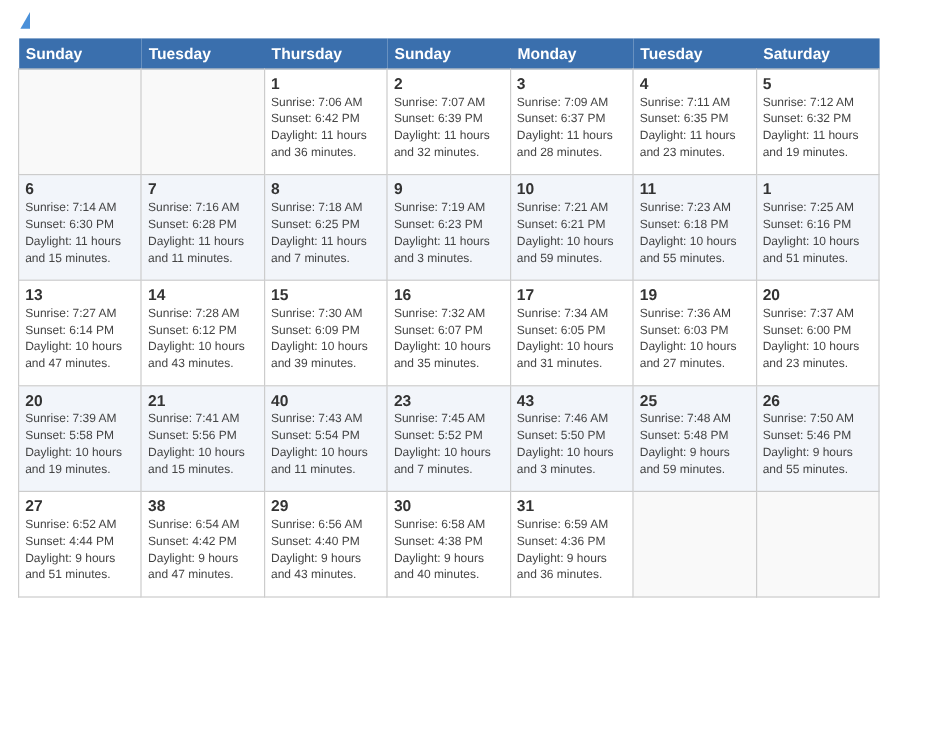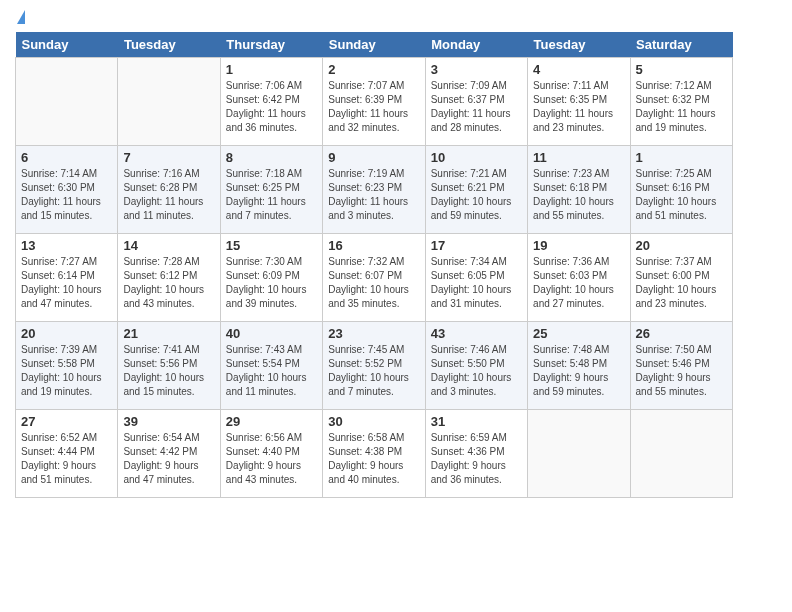--- a/index.html
+++ b/index.html
@@ -248,21 +248,21 @@
             <span class="day-num">26</span>
             <div class="cell-info">Sunrise: 7:50 AM<br>Sunset: 5:46 PM<br>Daylight: 9 hours and 55 minutes.</div>
           </td>
         </tr>
         <tr>
           <td class="cal-cell">
             <span class="day-num">27</span>
             <div class="cell-info">Sunrise: 6:52 AM<br>Sunset: 4:44 PM<br>Daylight: 9 hours and 51 minutes.</div>
           </td>
           <td class="cal-cell">
-            <span class="day-num">39</span>
+            <span class="day-num">38</span>
             <div class="cell-info">Sunrise: 6:54 AM<br>Sunset: 4:42 PM<br>Daylight: 9 hours and 47 minutes.</div>
           </td>
           <td class="cal-cell">
             <span class="day-num">29</span>
             <div class="cell-info">Sunrise: 6:56 AM<br>Sunset: 4:40 PM<br>Daylight: 9 hours and 43 minutes.</div>
           </td>
           <td class="cal-cell">
             <span class="day-num">30</span>
             <div class="cell-info">Sunrise: 6:58 AM<br>Sunset: 4:38 PM<br>Daylight: 9 hours and 40 minutes.</div>
           </td>

